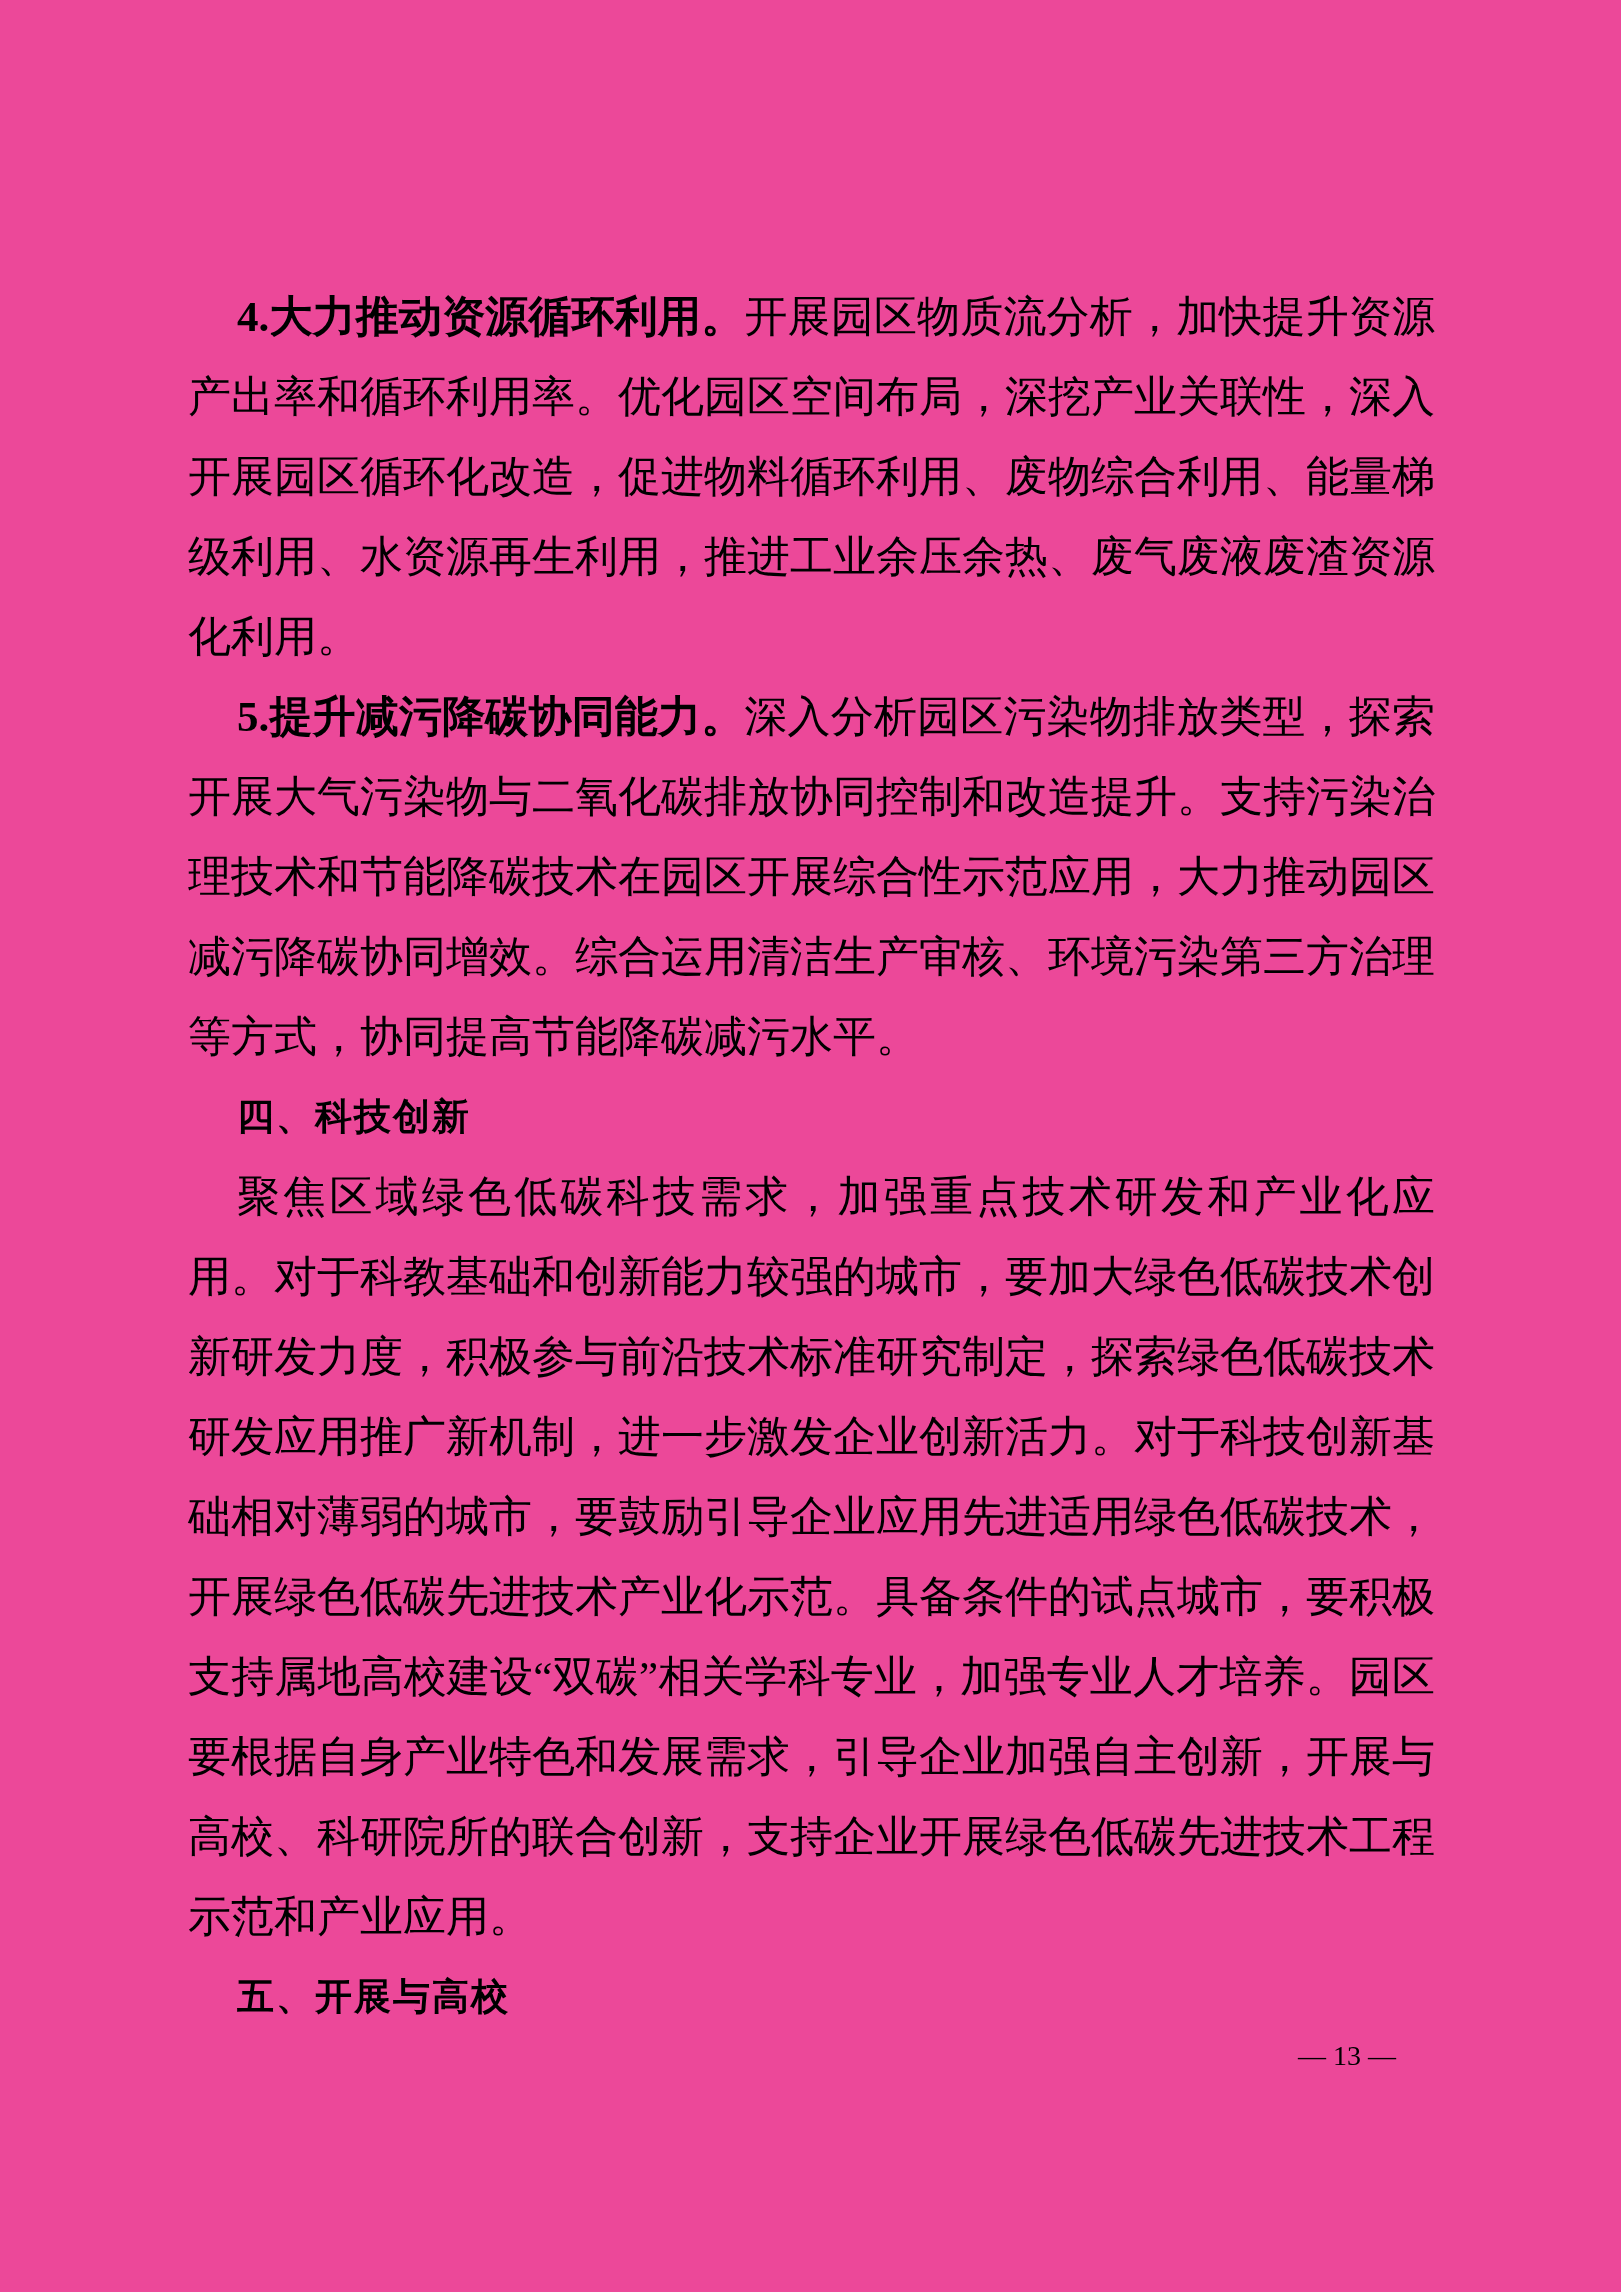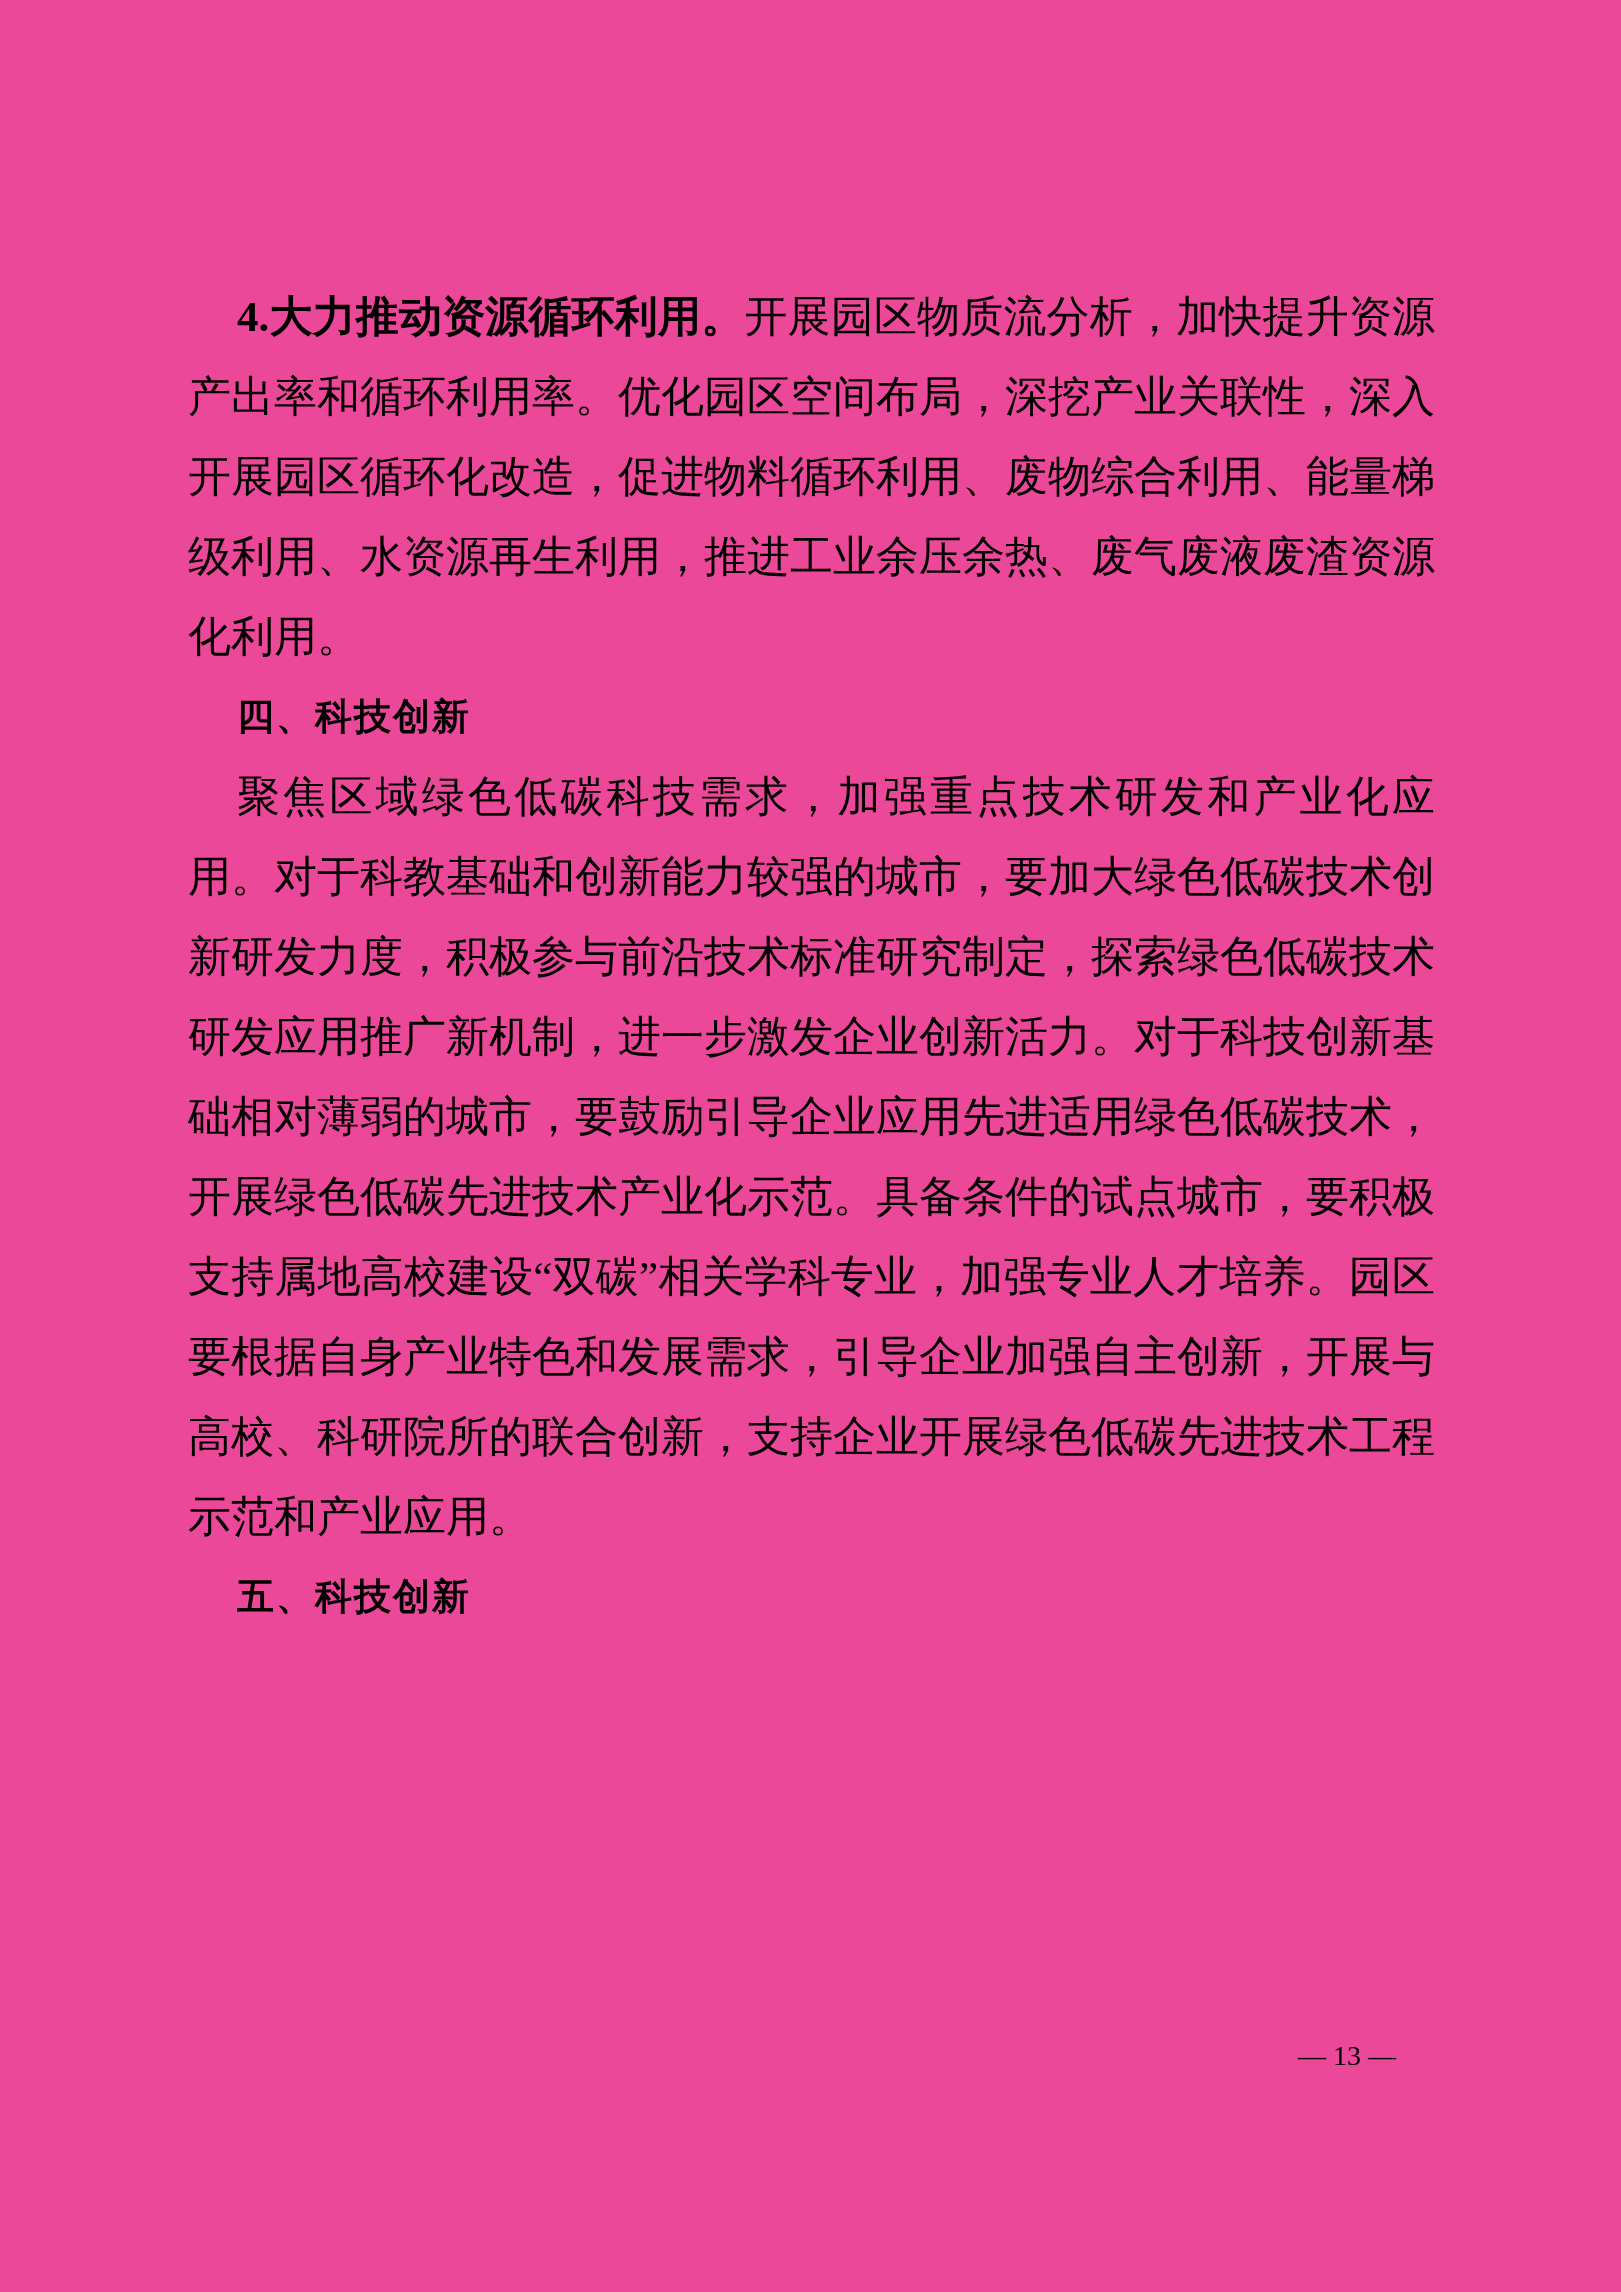--- a/index.html
+++ b/index.html
@@ -57,24 +57,25 @@
   }
 </style>
 </head>
 <body>
 
 <div class="page">
   <main class="content">
 
     <p class="para"><span class="lead">4.大力推动资源循环利用。</span><span>开展园区物质流分析，加快提升资源产出率和循环利用率。优化园区空间布局，深挖产业关联性，深入开展园区循环化改造，促进物料循环利用、废物综合利用、能量梯级利用、水资源再生利用，推进工业余压余热、废气废液废渣资源化利用。</span></p>
 
+    <p class="para"><span class="lead">5.提升减污降碳协同能力。</span><span>深入分析园区污染物排放类型，探索开展大气污染物与二氧化碳排放协同控制和改造提升。支持污染治理技术和节能降碳技术在园区开展综合性示范应用，大力推动园区减污降碳协同增效。综合运用清洁生产审核、环境污染第三方治理等方式，协同提高节能降碳减污水平。</span></p>
 
     <h2 class="heading">四、科技创新</h2>
 
     <p class="para"><span class="lead"></span><span>聚焦区域绿色低碳科技需求，加强重点技术研发和产业化应用。对于科教基础和创新能力较强的城市，要加大绿色低碳技术创新研发力度，积极参与前沿技术标准研究制定，探索绿色低碳技术研发应用推广新机制，进一步激发企业创新活力。对于科技创新基础相对薄弱的城市，要鼓励引导企业应用先进适用绿色低碳技术，开展绿色低碳先进技术产业化示范。具备条件的试点城市，要积极支持属地高校建设“双碳”相关学科专业，加强专业人才培养。园区要根据自身产业特色和发展需求，引导企业加强自主创新，开展与高校、科研院所的联合创新，支持企业开展绿色低碳先进技术工程示范和产业应用。</span></p>
 
-    <h2 class="heading">五、科技创新</h2>
+    <h2 class="heading">五、开展与高校</h2>
 
   </main>
 
   <div class="page-number">— 13 —</div>
 </div>
 
 
 </body></html>

